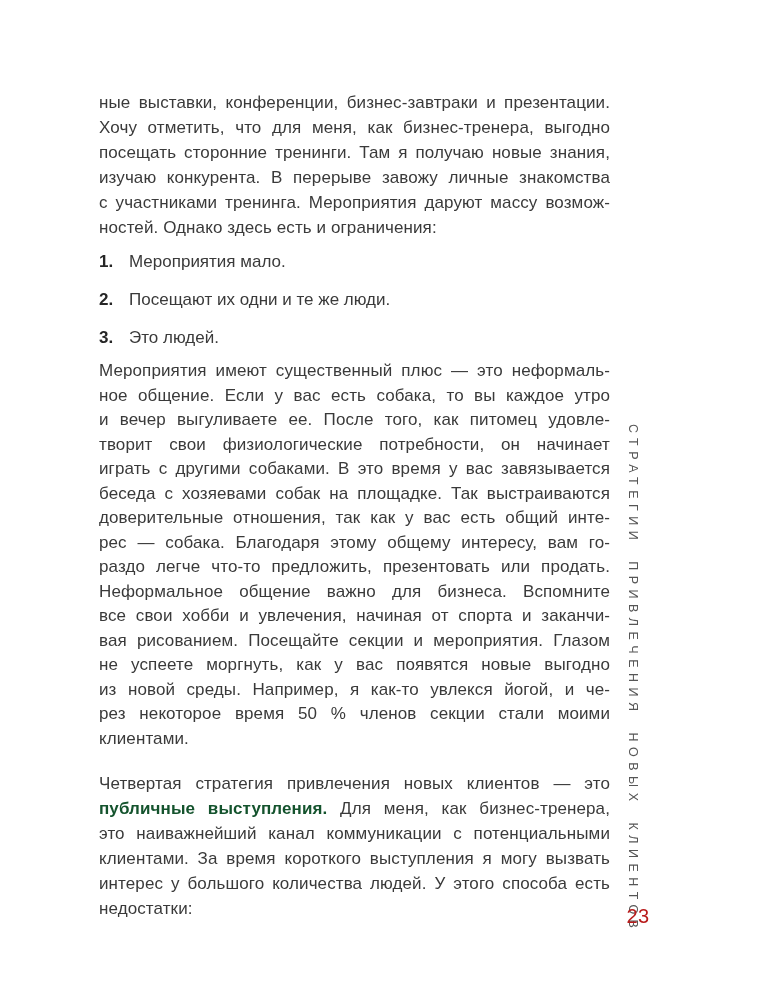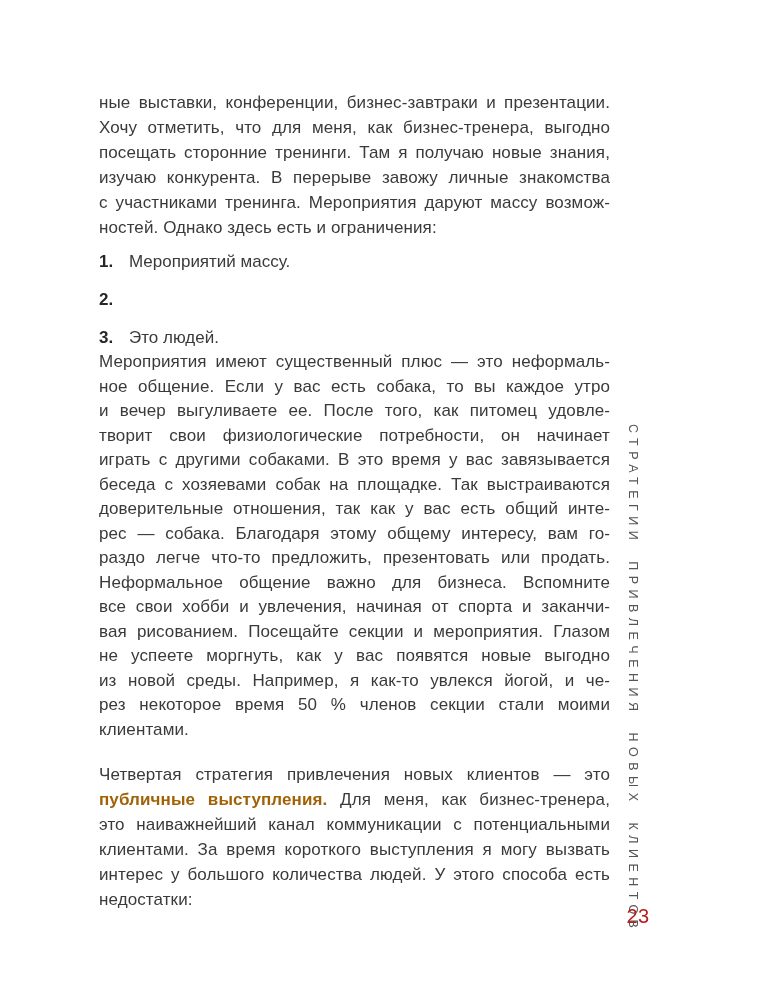--- a/index.html
+++ b/index.html
@@ -26,25 +26,25 @@
   .para .line {
     text-align: justify;
     text-align-last: justify;
     line-height: 25px;
     letter-spacing: 0.1px;
   }
   .para .line.last {
     text-align-last: left;
   }
   .para2 .line { line-height: 24.5px; }
-  .para2 { }
+  .para2 { margin-top: 9px; }
   .para3 { margin-top: 20px; }
   .b {
     font-weight: bold;
-    color: #a16207;
+    color: #14532d;
   }
   .numlist {
     list-style: none;
     margin: 9px 0 0 0;
     padding: 0;
   }
   .numlist li {
     display: flex;
     line-height: 25px;
     margin-bottom: 13px;
@@ -90,24 +90,25 @@
         <div class="line"><span>ные выставки, конференции, бизнес-завтраки и презентации.</span></div>
         <div class="line"><span>Хочу отметить, что для меня, как бизнес-тренера, выгодно</span></div>
         <div class="line"><span>посещать сторонние тренинги. Там я получаю новые знания,</span></div>
         <div class="line"><span>изучаю конкурента. В перерыве завожу личные знакомства</span></div>
         <div class="line"><span>с участниками тренинга. Мероприятия даруют массу возмож-</span></div>
         <div class="line last"><span>ностей. Однако здесь есть и ограничения:</span></div>
       </div>
     <ol class="numlist">
         <li>
           <span class="num">1.</span>
-          <span class="txt">Мероприятий массу.</span>
+          <span class="txt">Мероприятия мало.</span>
         </li>
         <li>
           <span class="num">2.</span>
+          <span class="txt">Посещают их одни и те же люди.</span>
         </li>
         <li>
           <span class="num">3.</span>
           <span class="txt">Это людей.</span>
         </li>
       </ol>
     <div class="para para2">
         <div class="line"><span>Мероприятия имеют существенный плюс — это неформаль-</span></div>
         <div class="line"><span>ное общение. Если у вас есть собака, то вы каждое утро</span></div>
         <div class="line"><span>и вечер выгуливаете ее. После того, как питомец удовле-</span></div>

